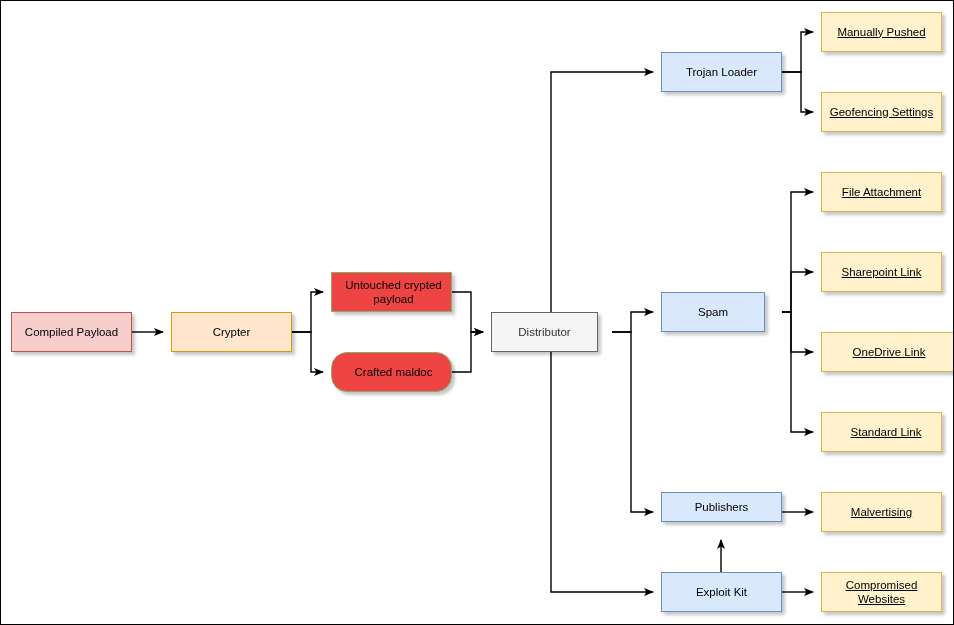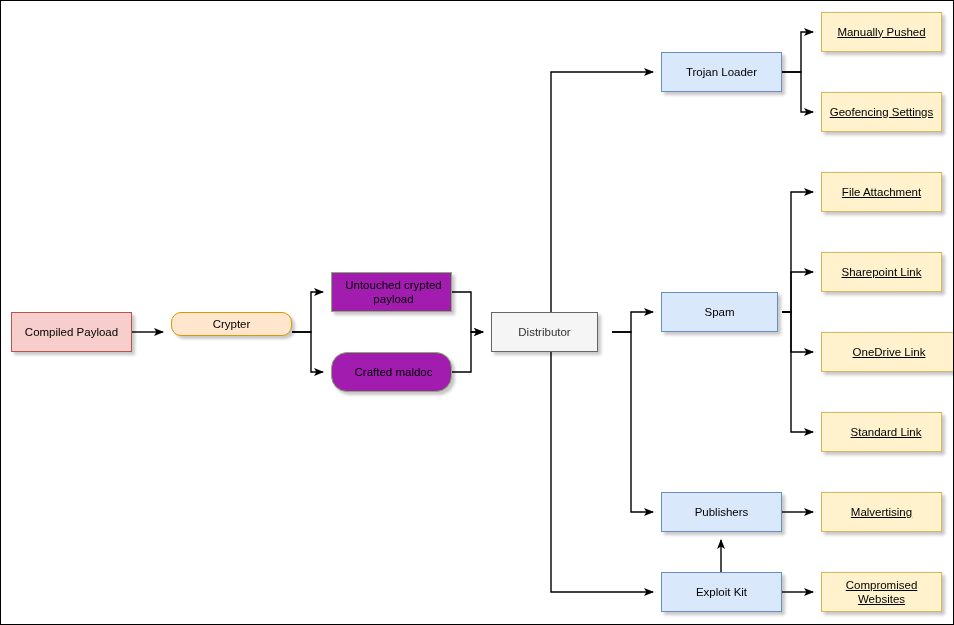--- a/index.html
+++ b/index.html
@@ -38,21 +38,21 @@
     color: #000000;
     border-width: 1px;
     border-style: solid;
     box-shadow: 3px 3px 3px rgba(0,0,0,0.22);
     padding: 2px 4px;
     white-space: pre-line;
     z-index: 2;
   }
   .node.red    { background: #f8cecc; border-color: #b85450; }
   .node.orange { background: #ffe6cc; border-color: #d79b00; }
-  .node.green  { background: #a21caf; border-color: #82b366; padding-left: 8px; }
+  .node.green  { background: #ef4444; border-color: #82b366; padding-left: 8px; }
   .node.blue   { background: #dae8fc; border-color: #6c8ebf; }
   .node.yellow { background: #fff2cc; border-color: #d6b656; text-decoration: underline; }
   .node.gray   { background: #f5f5f5; border-color: #666666; color: #333333; }
 </style>
 </head>
 <body>
 
 <div id="canvas">
 
   <svg id="edge-layer" viewBox="0 0 954 625" xmlns="http://www.w3.org/2000/svg">
@@ -78,28 +78,28 @@
         <path d="M 781 311 L 790 311 L 790 351 L 812 351" fill="none" stroke="#000000" stroke-width="1.4" stroke-linejoin="miter" marker-end="url(#arrow)"></path>
         <path d="M 781 311 L 790 311 L 790 431 L 812 431" fill="none" stroke="#000000" stroke-width="1.4" stroke-linejoin="miter" marker-end="url(#arrow)"></path>
         <path d="M 781 511 L 812 511" fill="none" stroke="#000000" stroke-width="1.4" stroke-linejoin="miter" marker-end="url(#arrow)"></path>
         <path d="M 781 591 L 812 591" fill="none" stroke="#000000" stroke-width="1.4" stroke-linejoin="miter" marker-end="url(#arrow)"></path>
         <path d="M 720 571 L 720 539" fill="none" stroke="#000000" stroke-width="1.4" stroke-linejoin="miter" marker-end="url(#arrow)"></path>
       </g>
   </svg>
 
   <div id="node-group">
       <div class="node red" style="left: 10px; top: 311px; width: 121px; height: 40px;"><span>Compiled Payload</span></div>
-      <div class="node orange" style="left: 170px; top: 311px; width: 121px; height: 24px; border-radius: 10px;"><span>Crypter</span></div>
+      <div class="node orange" style="left: 170px; top: 311px; width: 121px; height: 40px;"><span>Crypter</span></div>
       <div class="node green" style="left: 330px; top: 271px; width: 121px; height: 40px;"><span>Untouched crypted
 payload</span></div>
       <div class="node green" style="left: 330px; top: 351px; width: 121px; height: 40px; border-radius: 16px;"><span>Crafted maldoc</span></div>
       <div class="node gray" style="left: 490px; top: 311px; width: 107px; height: 40px;"><span>Distributor</span></div>
       <div class="node blue" style="left: 660px; top: 51px; width: 121px; height: 40px;"><span>Trojan Loader</span></div>
-      <div class="node blue" style="left: 660px; top: 291px; width: 117px; height: 40px;"><span>Spam</span></div>
-      <div class="node blue" style="left: 660px; top: 491px; width: 121px; height: 40px;"><span>Publishers</span></div>
+      <div class="node blue" style="left: 660px; top: 291px; width: 104px; height: 40px;"><span>Spam</span></div>
+      <div class="node blue" style="left: 660px; top: 491px; width: 121px; height: 30px;"><span>Publishers</span></div>
       <div class="node blue" style="left: 660px; top: 571px; width: 121px; height: 40px;"><span>Exploit Kit</span></div>
       <div class="node yellow" style="left: 820px; top: 11px; width: 121px; height: 40px;"><span>Manually Pushed</span></div>
       <div class="node yellow" style="left: 820px; top: 91px; width: 121px; height: 40px;"><span>Geofencing Settings</span></div>
       <div class="node yellow" style="left: 820px; top: 171px; width: 121px; height: 40px;"><span>File Attachment</span></div>
       <div class="node yellow" style="left: 820px; top: 251px; width: 121px; height: 40px;"><span>Sharepoint Link</span></div>
       <div class="node yellow" style="left: 820px; top: 331px; width: 136px; height: 40px;"><span>OneDrive Link</span></div>
       <div class="node yellow" style="left: 820px; top: 411px; width: 121px; height: 40px; padding-left: 13px;"><span>Standard Link</span></div>
       <div class="node yellow" style="left: 820px; top: 491px; width: 121px; height: 40px;"><span>Malvertising</span></div>
       <div class="node yellow" style="left: 820px; top: 571px; width: 121px; height: 40px;"><span>Compromised
 Websites</span></div>

